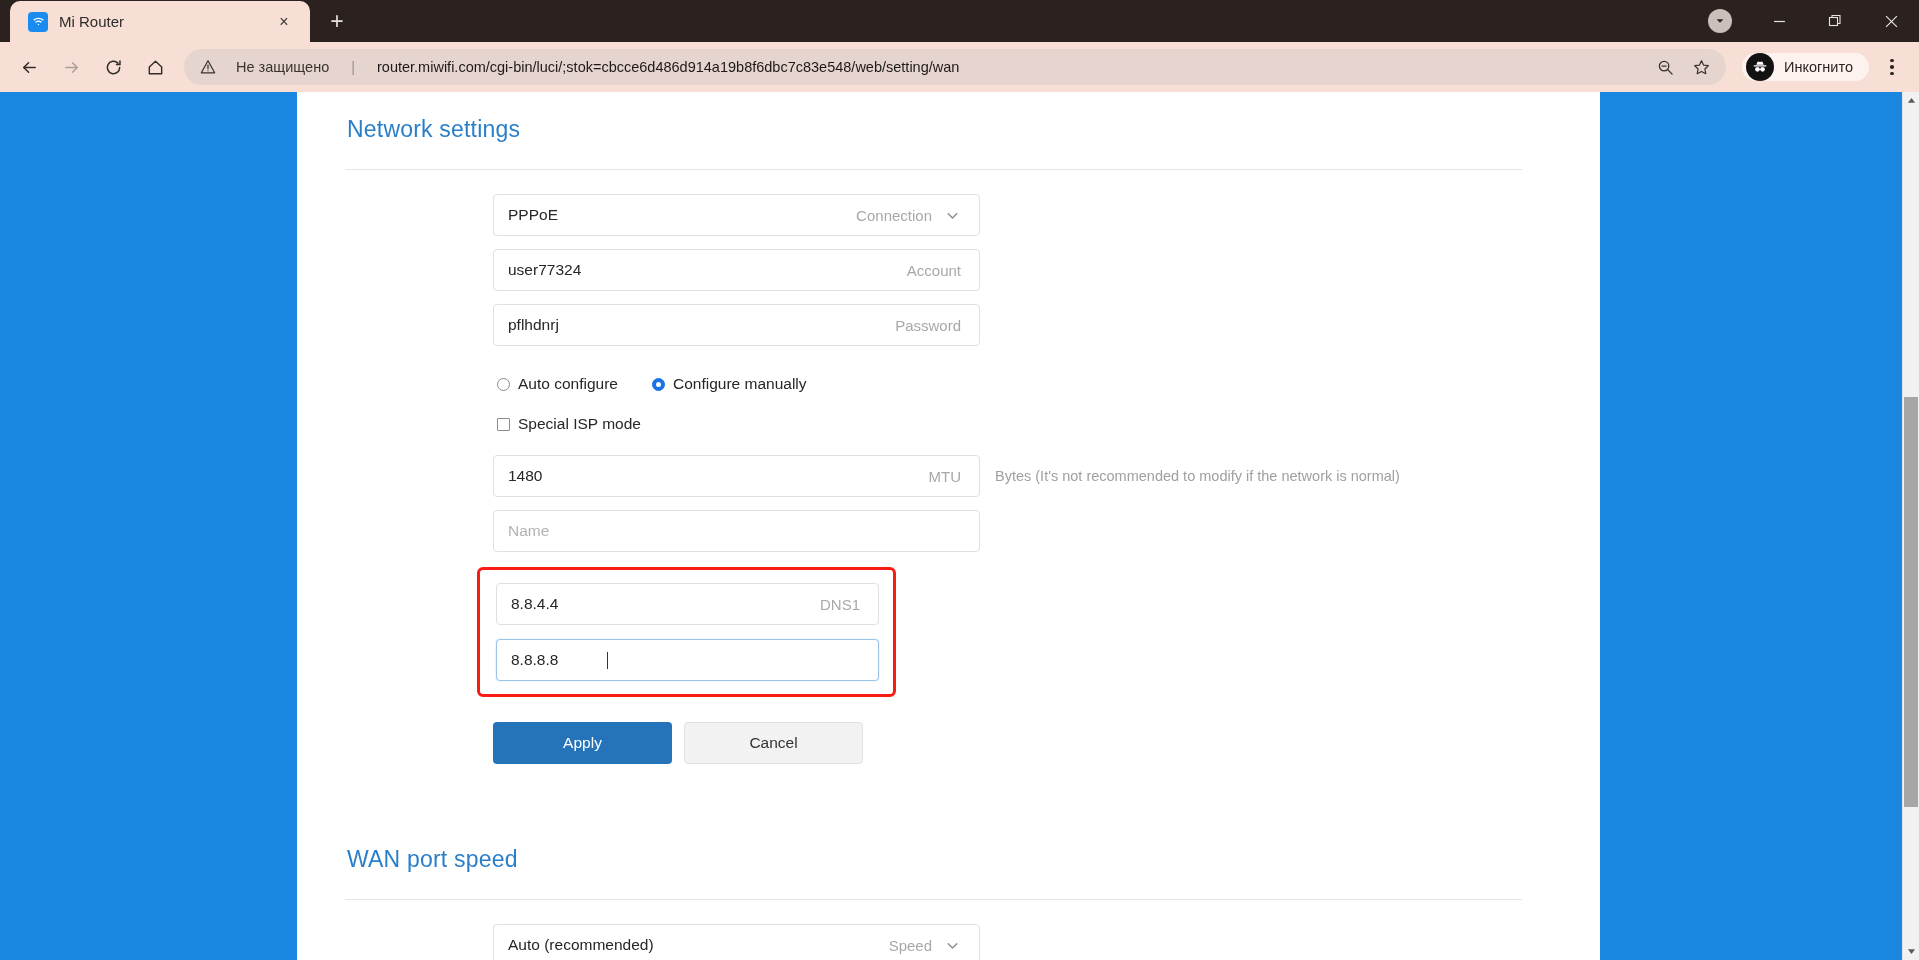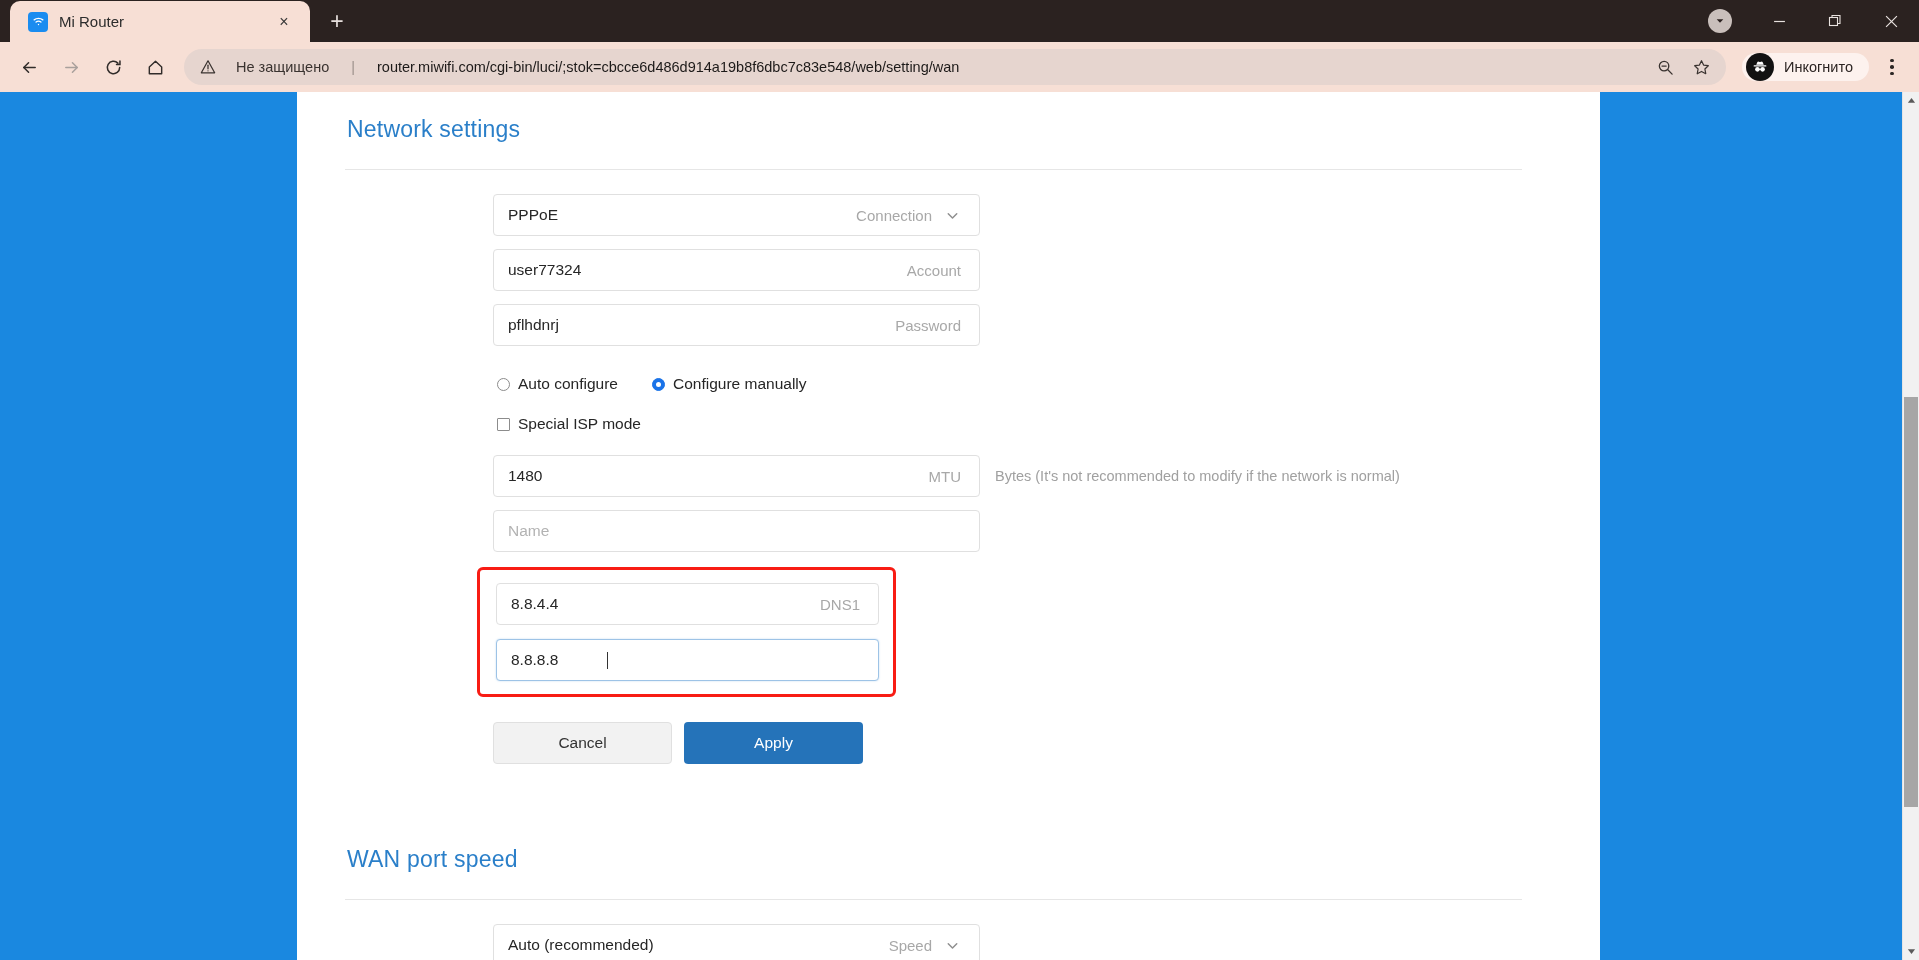--- a/index.html
+++ b/index.html
@@ -372,22 +372,22 @@
               </div>
               <div class="field-row">
                 <div class="field focused">
                   <span class="val">8.8.8.8</span>
                     <span class="caret"></span>
                 </div>
               </div>
             </div>
 
             <div class="btn-row">
+              <div class="btn btn-primary">Apply</div>
               <div class="btn btn-secondary">Cancel</div>
-              <div class="btn btn-primary">Apply</div>
             </div>
           </div>
 
           <div class="section-gap"></div>
 
           <h2 class="section-title">WAN port speed</h2>
           <div class="divider"></div>
 
           <div class="form">
             <div class="field-row">

